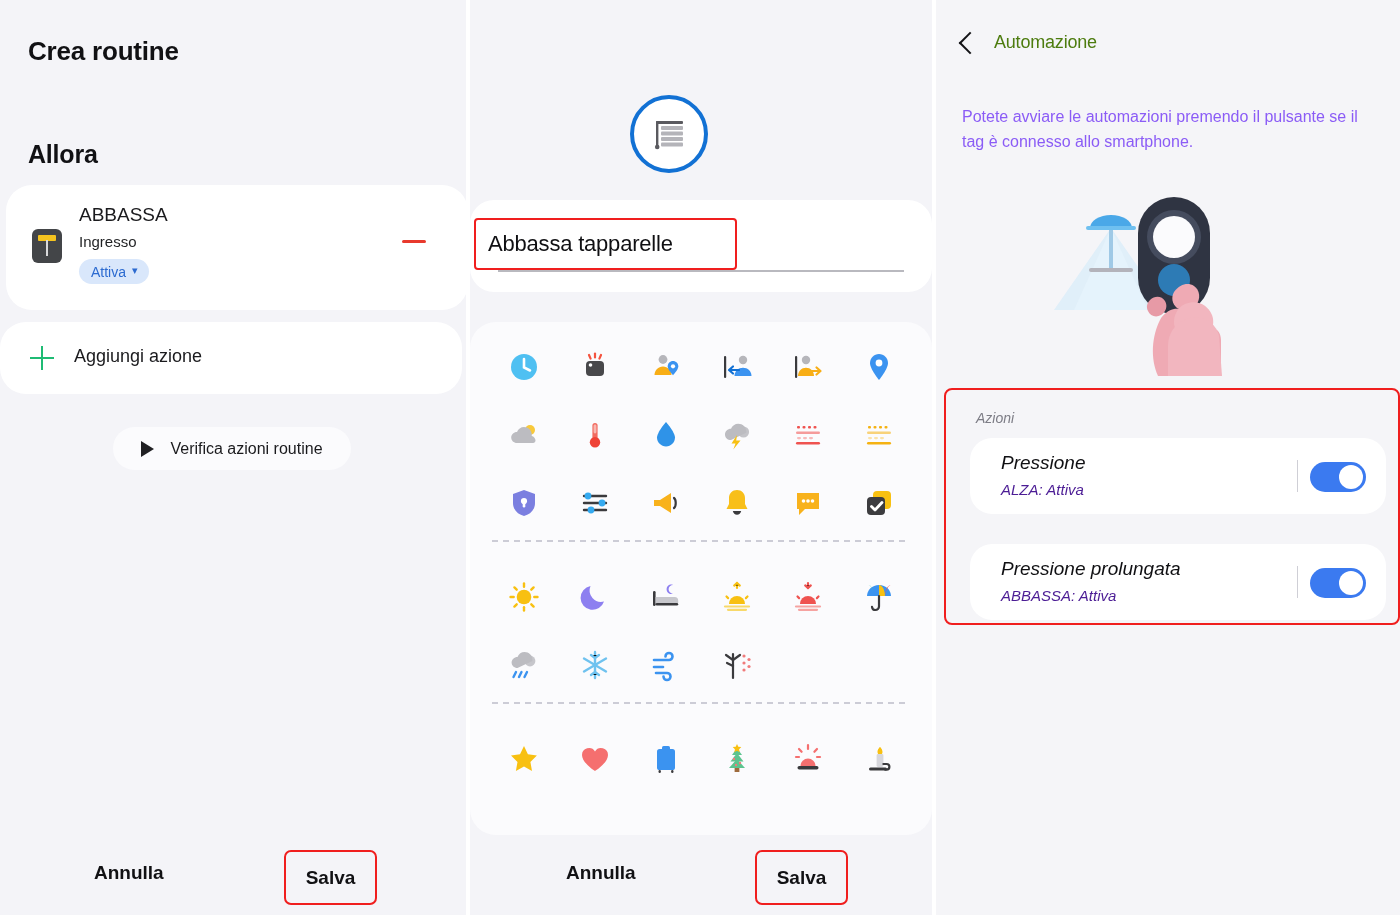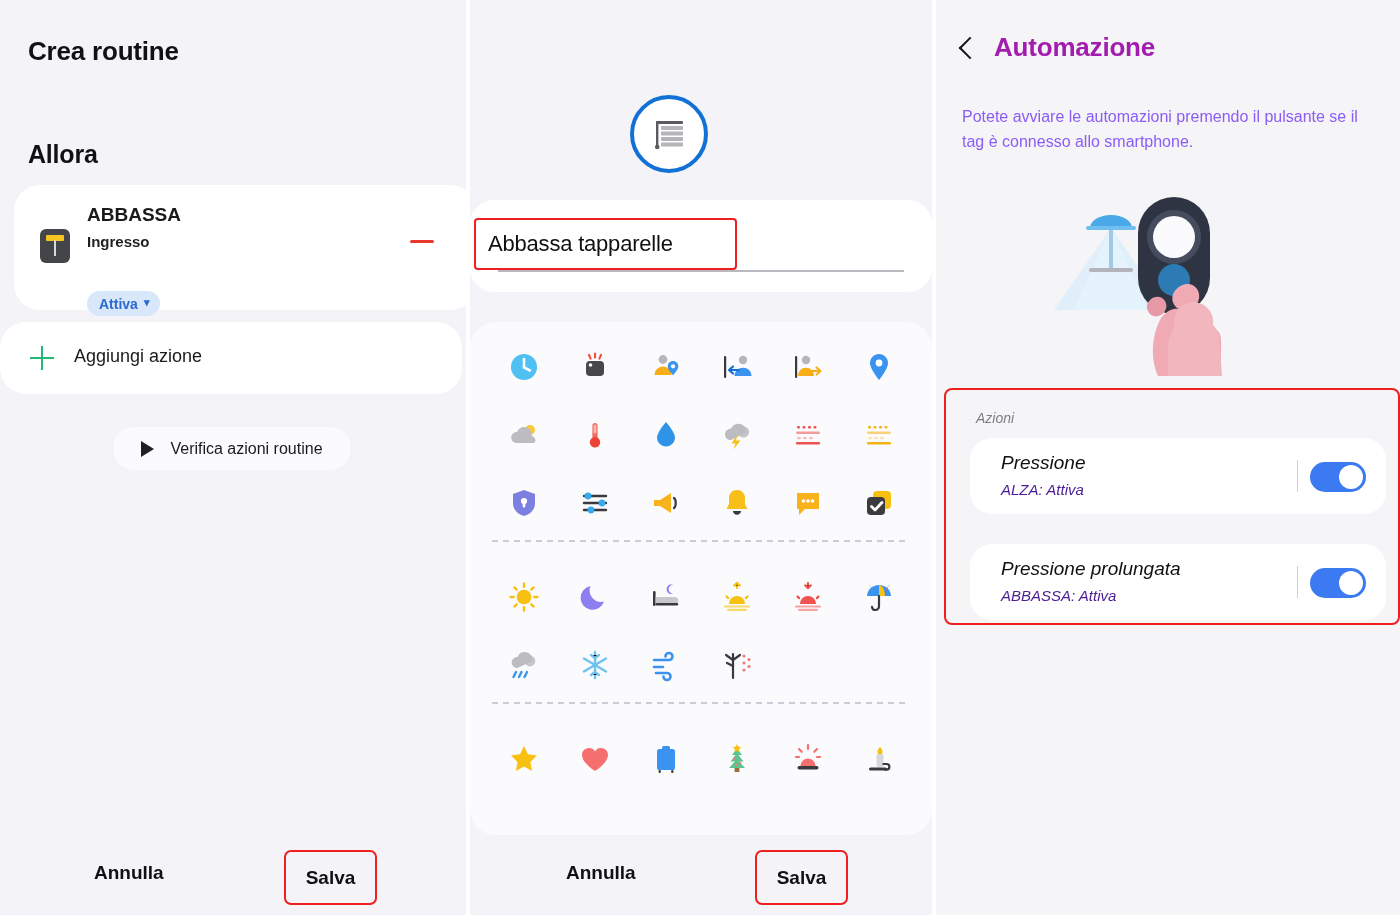--- a/index.html
+++ b/index.html
@@ -23,21 +23,21 @@
     position: absolute; left: 28px; top: 36px;
     font-size: 26px; font-weight: bold; color: #111114; letter-spacing: -0.2px;
   }
   .l-subtitle {
     position: absolute; left: 28px; top: 140px;
     font-size: 25px; font-weight: bold; color: #111114; letter-spacing: -0.2px;
   }
   .card {
     position: absolute; background: #ffffff; border-radius: 26px;
   }
-  .action-card { left: 14px; top: 185px; width: 462px; height: 125px; font-weight: bold; }
+  .action-card { left: 6px; top: 185px; width: 462px; height: 125px; }
   .action-icon {
     position: absolute; left: 26px; top: 44px; width: 30px; height: 34px;
     background: #434548; border-radius: 6px;
   }
   .action-icon .bar {
     position: absolute; left: 6px; top: 6px; width: 18px; height: 6px;
     background: #f5c41f; border-radius: 1px;
   }
   .action-icon .stem {
     position: absolute; left: 14px; top: 11px; width: 2px; height: 16px;
@@ -47,21 +47,21 @@
     position: absolute; left: 73px; top: 19px; font-size: 19px; color: #1a1a1d;
   }
   .action-sub {
     position: absolute; left: 73px; top: 48px; font-size: 15px; color: #1f2022;
   }
   .chip {
     position: absolute; left: 73px; top: 74px; height: 25px;
     background: #d9e7fb; border-radius: 13px;
     display: flex; align-items: center; gap: 6px;
     padding: 0 11px 0 12px;
-    font-size: 14px; color: #2b6ad0; cursor: pointer; margin-top: 32px;
+    font-size: 14px; color: #2b6ad0; cursor: pointer;
   }
   .chip .chev { font-size: 11px; line-height: 1; transform: translateY(-1px); }
   .minus-btn {
     position: absolute; right: 42px; top: 55px; width: 24px; height: 3px;
     background: #e8392d; border-radius: 2px; cursor: pointer;
   }
   .add-card { left: 0px; top: 322px; width: 462px; height: 72px; }
   .add-plus {
     position: absolute; left: 30px; top: 24px; width: 24px; height: 24px;
   }
@@ -151,21 +151,21 @@
   
   .r-header {
     position: absolute; left: 26px; top: 32px;
     display: flex; align-items: center; gap: 16px;
   }
   .back-chev {
     width: 16px; height: 16px; border-left: 2.6px solid #131316;
     border-bottom: 2.6px solid #131316; transform: rotate(45deg);
     cursor: pointer;
   }
-  .r-title { font-size: 26px; font-weight: bold; color: #a21caf; letter-spacing: -0.2px; }
+  .r-title { font-size: 18px; font-weight: normal; color: #4d7c0f; letter-spacing: -0.2px; }
   .r-desc {
     position: absolute; left: 26px; top: 105px; width: 400px;
     font-size: 16px; line-height: 1.55; color: #8b5cf6;
   }
   .illus { position: absolute; left: 0px; top: 180px; width: 464px; height: 200px; }
   .azioni-box {
     position: absolute; left: 8px; top: 388px; width: 456px; height: 237px;
     border: 2.5px solid #f01e1e; border-radius: 8px; font-style: italic;
   }
   .azioni-label {

